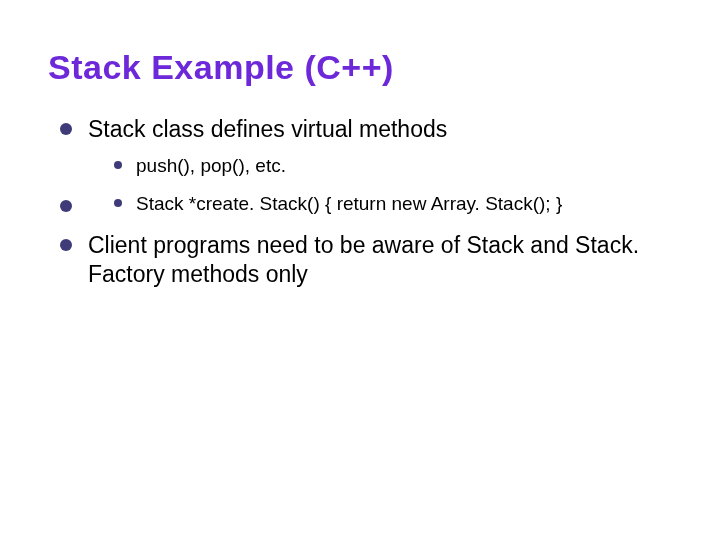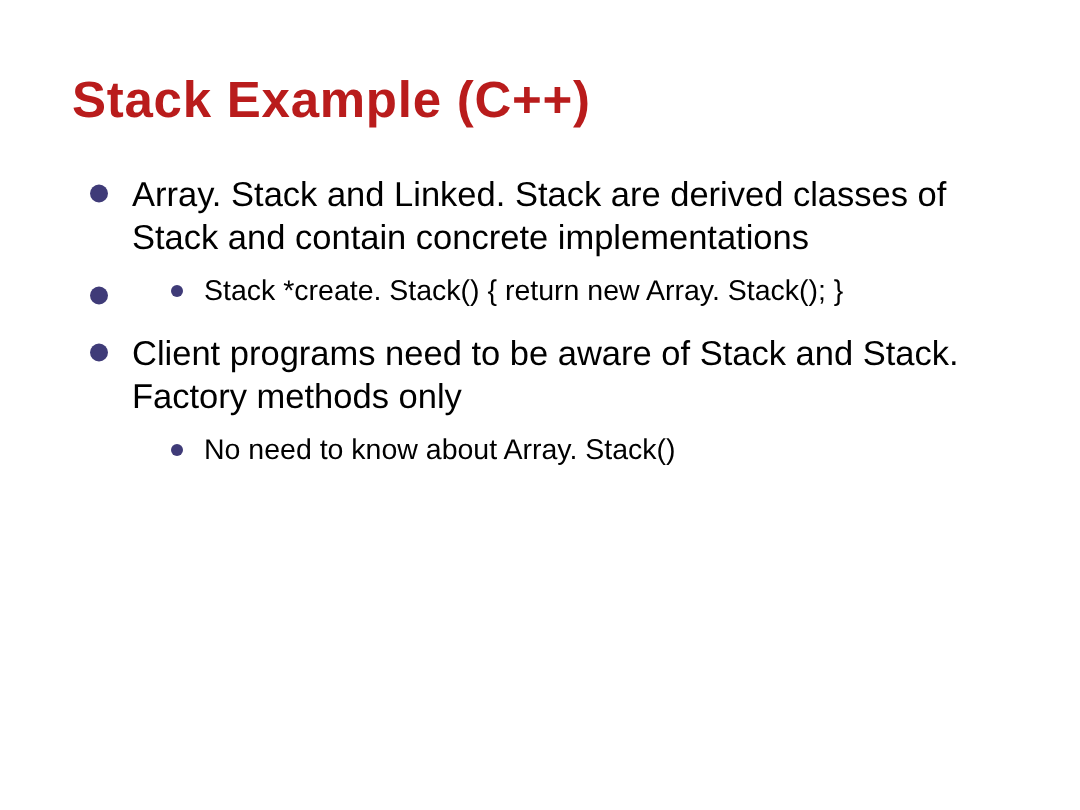--- a/index.html
+++ b/index.html
@@ -8,21 +8,21 @@
     height: 540px;
     background: #ffffff;
     font-family: Arial, Helvetica, sans-serif;
     color: #000000;
     padding: 48px 40px 40px 48px;
     position: relative;
   }
   .title {
     font-size: 34px;
     font-weight: bold;
-    color: #b91c1c;
+    color: #6d28d9;
     margin-bottom: 28px;
     letter-spacing: 0.5px;
   }
   ul.level1 {
     list-style: none;
     padding-left: 12px;
   }
   ul.level1 > li {
     position: relative;
     padding-left: 28px;
@@ -65,30 +65,30 @@
     border-radius: 50%;
   }
 </style>
 </head>
 <body>
 
 <h1 class="title">Stack Example (C++)</h1>
 
 <ul class="level1">
   <li>
-    <span>Array. Stack and Linked. Stack are derived classes of Stack and contain concrete implementations</span>
+    <span>Stack class defines virtual methods</span>
+    <ul class="level2">
+      <li>
+        <span>push(), pop(), etc.</span>
+      </li>
+    </ul>
   </li>
   <li>
     <ul class="level2">
       <li>
         <span>Stack *create. Stack() { return new Array. Stack(); }</span>
       </li>
     </ul>
   </li>
   <li>
     <span>Client programs need to be aware of Stack and Stack. Factory methods only</span>
-    <ul class="level2">
-      <li>
-        <span>No need to know about Array. Stack()</span>
-      </li>
-    </ul>
   </li>
 </ul>
 
 </body></html>

